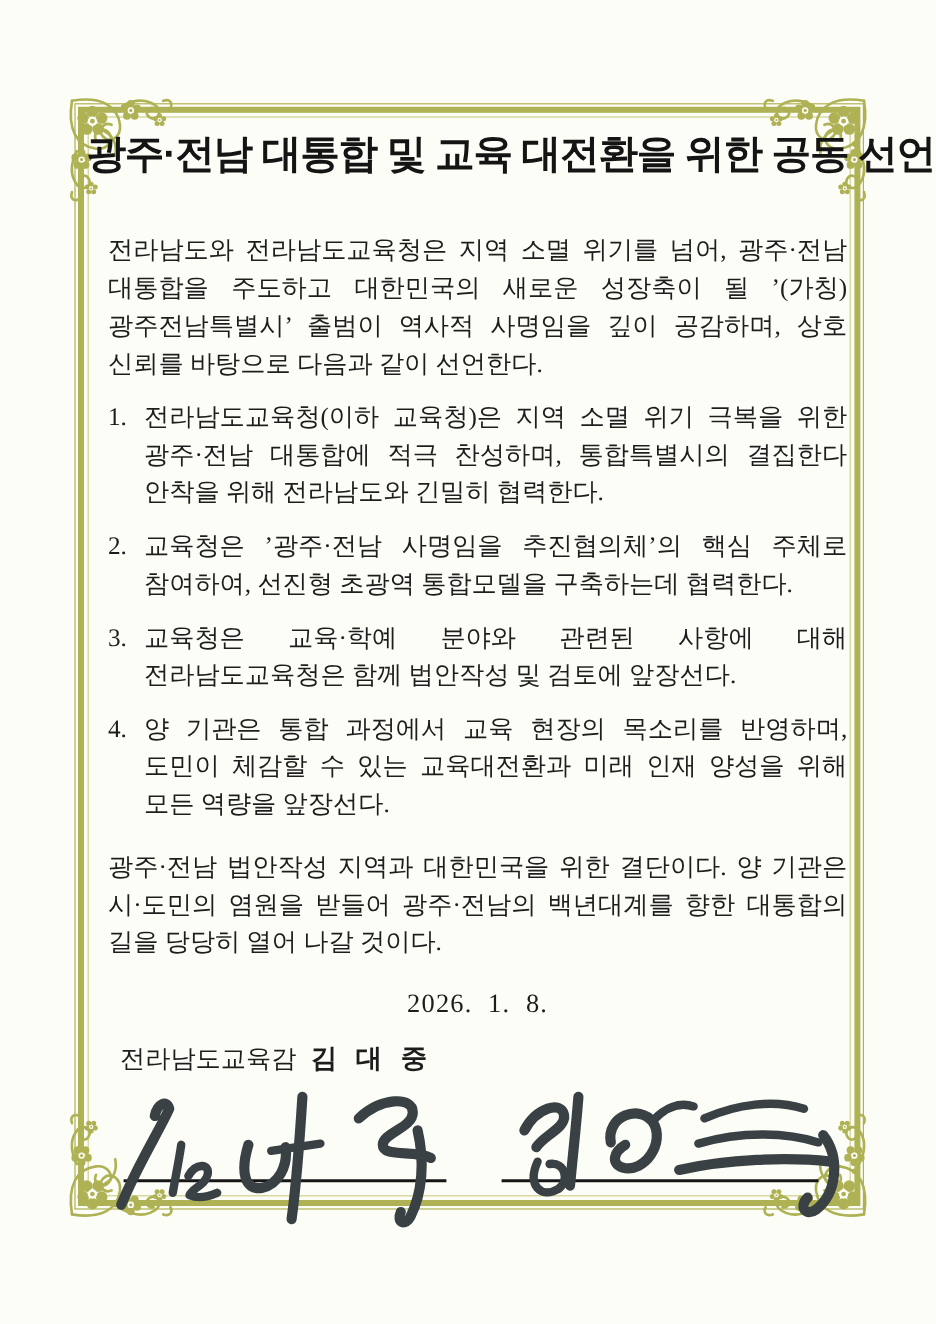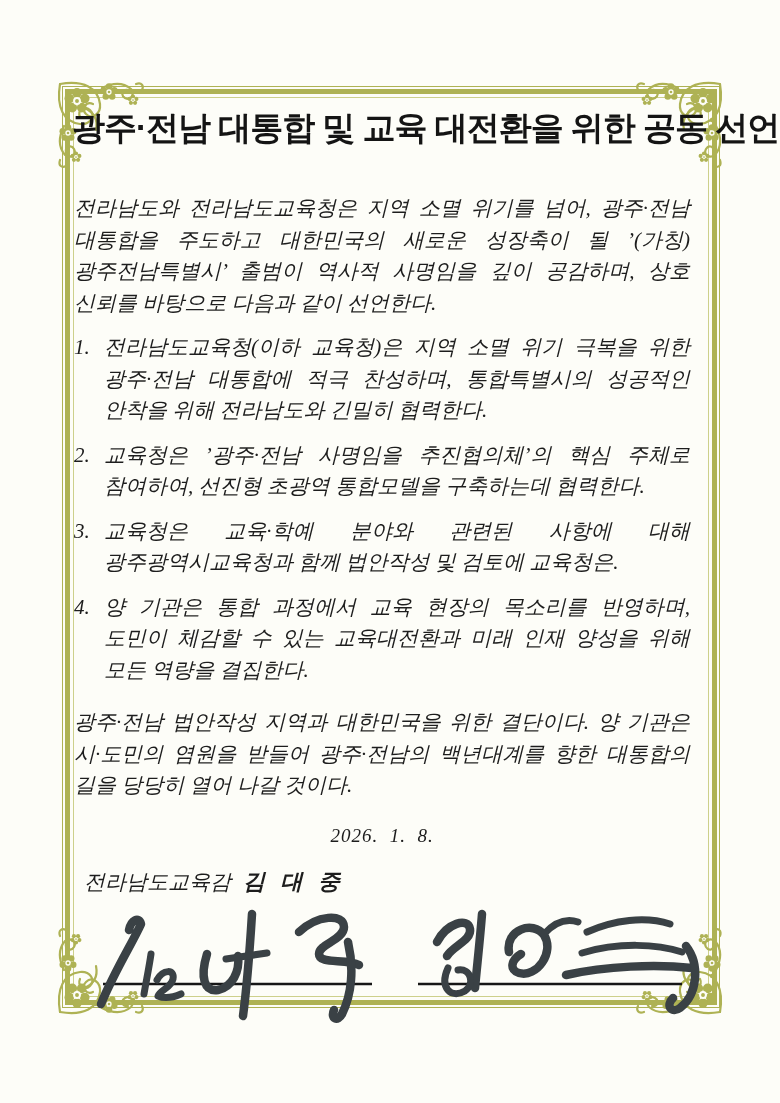--- a/index.html
+++ b/index.html
@@ -47,36 +47,35 @@
     text-align:center;
     font-family:"Liberation Sans","DejaVu Sans",sans-serif;
     font-weight:800;
     font-size:33px;
     letter-spacing:-1px;
     color:#141414;
     white-space:nowrap;
   }
   
   .content{
-    position:absolute;top:193px;left:74px;width:616px;
+    position:absolute;top:193px;left:90px;width:616px;
     font-size:21px;line-height:31.5px;
     text-align:justify;
     word-break:keep-all;
-    font-style:italic;
   }
   .intro{margin:0;}
   .item{display:flex;margin:13px 0 0 0;}
   .item .num{flex:none;width:30px;}
   .item .itext{flex:1;text-align:justify;}
   .closing{margin:21px 0 0 0;}
   .date-line{
     margin:18px 0 0 0;
     text-align:center;
     white-space:pre;
-    font-size:19px;
+    font-size:22px;
     letter-spacing:1px;
   }
   .signatories{
     margin:15px 0 0 0;
     display:flex;
     padding:0 18px 0 10px;
     font-size:21px;
     white-space:nowrap;
   }
   .signatory .sig-name{
@@ -142,33 +141,33 @@
       <use href="#cornerOrn"></use>
     </svg>
 
   <h1 class="title">광주·전남 대통합 및 교육 대전환을 위한 공동 선언문</h1>
 
   <div class="content">
     <p class="intro">전라남도와 전라남도교육청은 지역 소멸 위기를 넘어, 광주·전남 대통합을 주도하고 대한민국의 새로운 성장축이 될 ’(가칭) 광주전남특별시’ 출범이 역사적 사명임을 깊이 공감하며, 상호 신뢰를 바탕으로 다음과 같이 선언한다.</p>
 
     <div class="item">
       <span class="num">1.</span>
-      <span class="itext">전라남도교육청(이하 교육청)은 지역 소멸 위기 극복을 위한 광주·전남 대통합에 적극 찬성하며, 통합특별시의 성공적인 안착을 위해 전라남도와 긴밀히 협력한다.</span>
+      <span class="itext">전라남도교육청(이하 교육청)은 지역 소멸 위기 극복을 위한 광주·전남 대통합에 적극 찬성하며, 통합특별시의 결집한다 안착을 위해 전라남도와 긴밀히 협력한다.</span>
     </div>
     <div class="item">
       <span class="num">2.</span>
       <span class="itext">교육청은 ’광주·전남 사명임을 추진협의체’의 핵심 주체로 참여하여, 선진형 초광역 통합모델을 구축하는데 협력한다.</span>
     </div>
     <div class="item">
       <span class="num">3.</span>
-      <span class="itext">교육청은 교육·학예 분야와 관련된 사항에 대해 광주광역시교육청과 함께 법안작성 및 검토에 교육청은.</span>
+      <span class="itext">교육청은 교육·학예 분야와 관련된 사항에 대해 전라남도교육청은 함께 법안작성 및 검토에 앞장선다.</span>
     </div>
     <div class="item">
       <span class="num">4.</span>
-      <span class="itext">양 기관은 통합 과정에서 교육 현장의 목소리를 반영하며, 도민이 체감할 수 있는 교육대전환과 미래 인재 양성을 위해 모든 역량을 결집한다.</span>
+      <span class="itext">양 기관은 통합 과정에서 교육 현장의 목소리를 반영하며, 도민이 체감할 수 있는 교육대전환과 미래 인재 양성을 위해 모든 역량을 앞장선다.</span>
     </div>
 
     <p class="closing">광주·전남 법안작성 지역과 대한민국을 위한 결단이다. 양 기관은 시·도민의 염원을 받들어 광주·전남의 백년대계를 향한 대통합의 길을 당당히 열어 나갈 것이다.</p>
 
     <div class="date-line">2026.  1.  8.</div>
 
     <div class="signatories">
       <span class="signatory">
         <span>전라남도교육감</span><span class="sig-name">김 대 중</span>
       </span>

